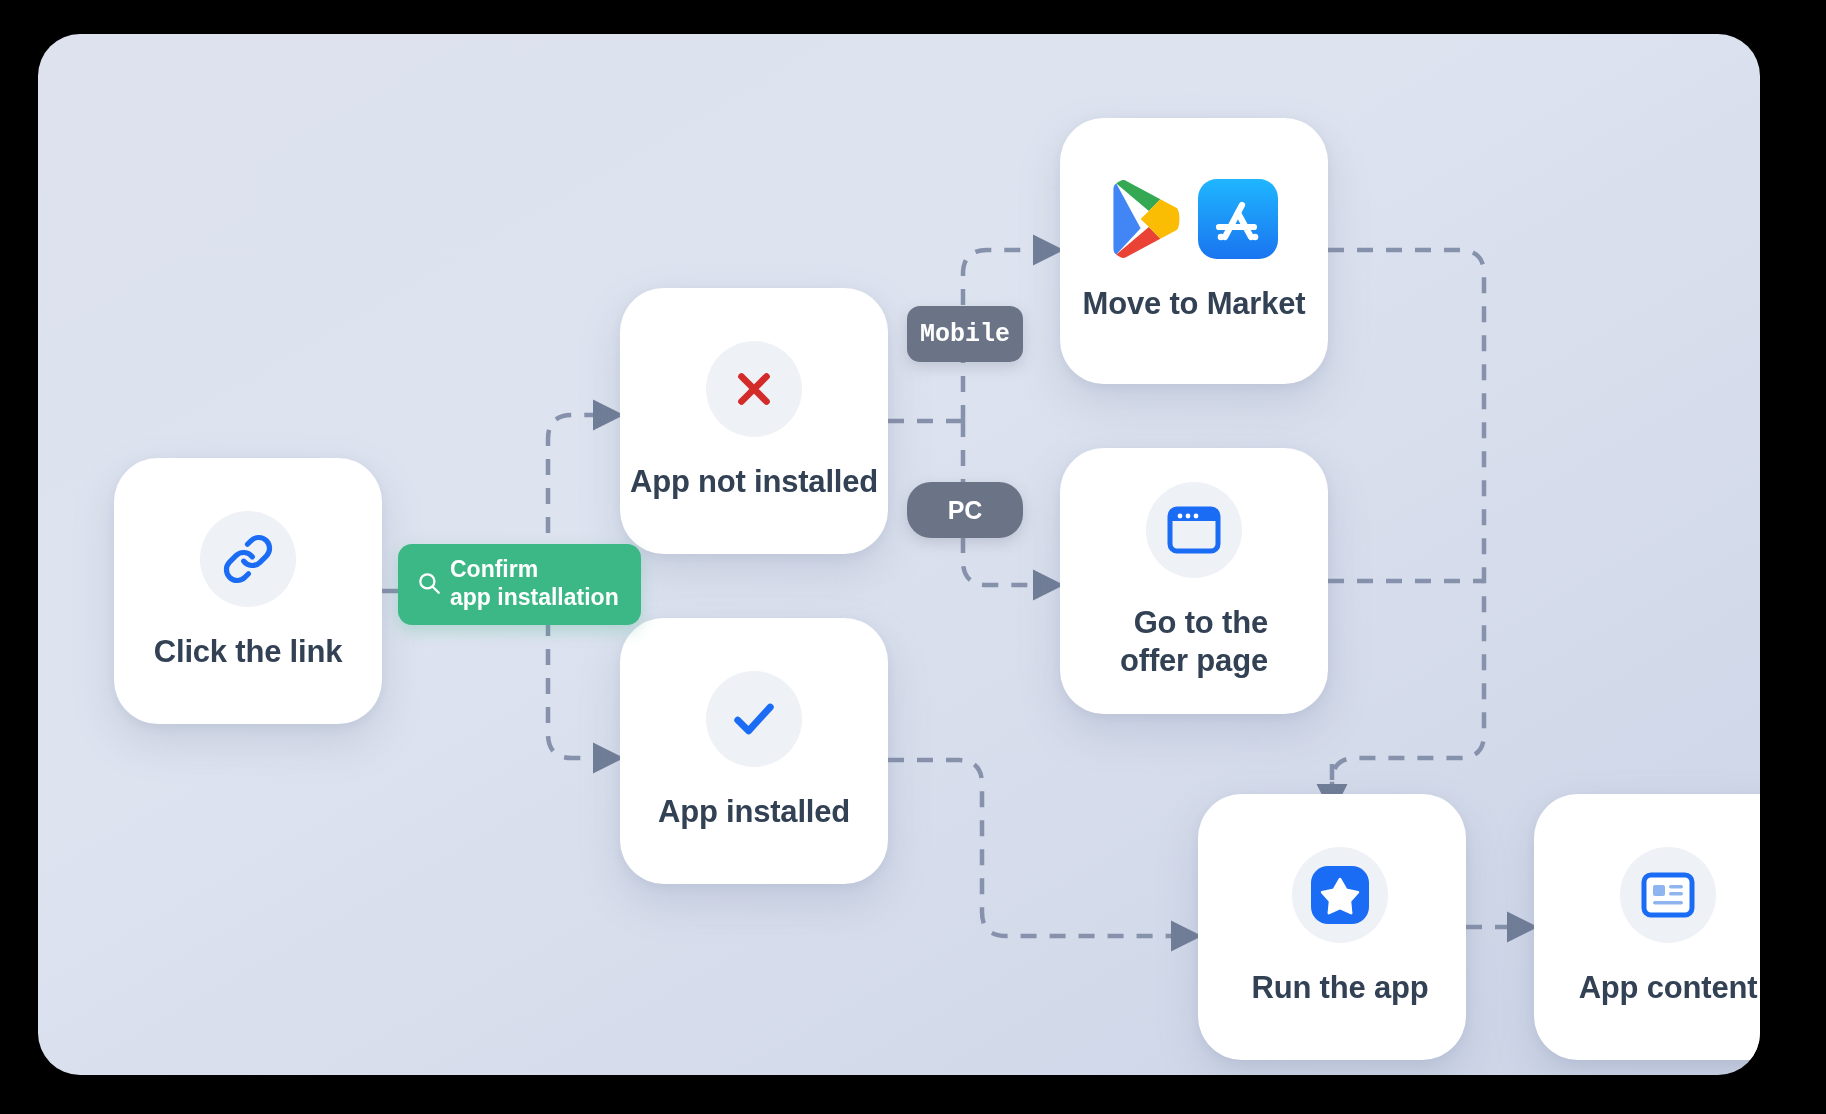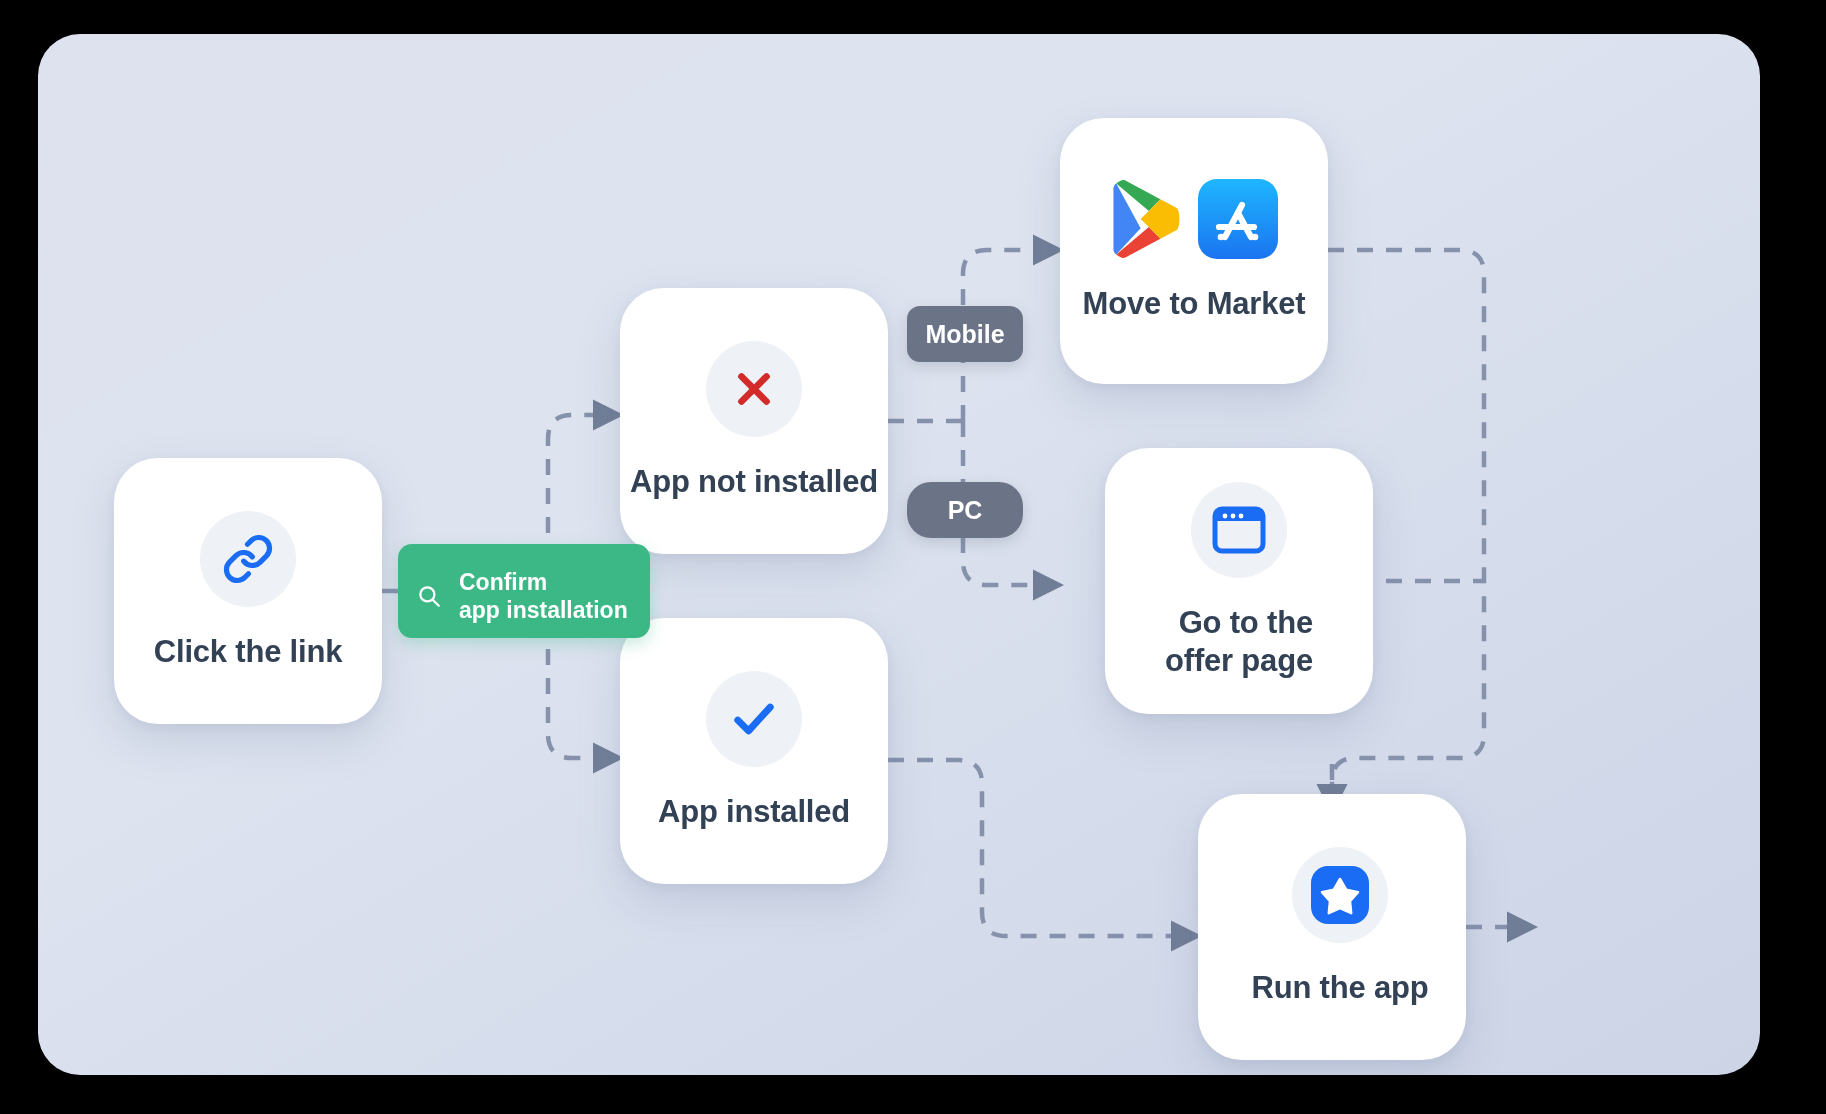--- a/index.html
+++ b/index.html
@@ -80,37 +80,37 @@
     align-items: center;
     justify-content: center;
     margin-bottom: 26px;
   }
 
   
   #card-click-link   { left: 76px;   top: 424px;  width: 268px; height: 266px; }
   #card-not-installed{ left: 582px;  top: 254px;  width: 268px; height: 266px; }
   #card-installed    { left: 582px;  top: 584px;  width: 268px; height: 266px; }
   #card-market       { left: 1022px; top: 84px;   width: 268px; height: 266px; }
-  #card-offer        { left: 1022px; top: 414px;  width: 268px; height: 266px; margin-left: 45px; }
+  #card-offer        { left: 1022px; top: 414px;  width: 268px; height: 266px; }
   #card-run-app      { left: 1160px; top: 760px;  width: 268px; height: 266px; padding-left: 16px; }
   #card-app-content  { left: 1496px; top: 760px;  width: 268px; height: 266px; }
 
   
   .badge {
     position: absolute;
     display: flex;
     align-items: center;
     border-radius: 14px;
     box-sizing: border-box;
   }
 
   .badge-green {
     background: #3bb885;
-    padding: 24px 22px 14px 18px;
-    gap: 17px;
+    padding: 11px 22px 14px 18px;
+    gap: 8px;
     box-shadow: 0 6px 16px rgba(59,184,133,0.28);
   }
 
   .badge-green .badge-text {
     color: #ffffff;
     font-size: 23px;
     font-weight: bold;
     line-height: 1.22;
     white-space: pre-line;
   }
@@ -122,21 +122,21 @@
     box-shadow: 0 5px 14px rgba(107,116,134,0.26);
   }
 
   .badge-gray .badge-text {
     color: #ffffff;
     font-size: 25px;
     font-weight: bold;
   }
 
   #badge-confirm { left: 360px; top: 510px; }
-  #badge-mobile  { left: 869px; top: 272px; width: 116px; height: 56px; }
+  #badge-mobile  { left: 869px; top: 272px; width: 116px; height: 56px; font-family: Liberation Mono, monospace; }
   #badge-pc      { left: 869px; top: 448px; width: 116px; height: 56px; border-radius: 24px; }
 </style>
 </head>
 <body>
 
 <div id="stage">
   <div id="panel">
 
     <svg id="connectors" viewBox="0 0 1826 1114" xmlns="http://www.w3.org/2000/svg">
       <defs>
@@ -250,20 +250,32 @@
     <div class="card" id="card-run-app">
       <div class="icon-circle">
         <svg width="58" height="58" viewBox="0 0 58 58">
           <rect x="0" y="0" width="58" height="58" rx="17" fill="#1a6cf5"></rect>
           <path d="M29 13 L35.2 23.6 L47 26.2 L39 35.2 L40.2 47.2 L29 42.2 L17.8 47.2 L19 35.2 L11 26.2 L22.8 23.6 Z" fill="#ffffff" stroke="#ffffff" stroke-width="2.5" stroke-linejoin="round"></path>
         </svg>
       </div>
       <div class="card-label">Run the app</div>
     </div>
 
+    <div class="card" id="card-app-content">
+      <div class="icon-circle">
+        <svg width="54" height="46" viewBox="0 0 54 46">
+          <rect x="3" y="3" width="48" height="40" rx="7" fill="#ffffff" stroke="#1a6cf5" stroke-width="5"></rect>
+          <rect x="12" y="13" width="12" height="11" rx="2" fill="#8fb5f0"></rect>
+          <rect x="28" y="13" width="14" height="3.4" rx="1.7" fill="#8fb5f0"></rect>
+          <rect x="28" y="20" width="14" height="3.4" rx="1.7" fill="#8fb5f0"></rect>
+          <rect x="12" y="29" width="30" height="3.4" rx="1.7" fill="#8fb5f0"></rect>
+        </svg>
+      </div>
+      <div class="card-label">App content</div>
+    </div>
 
     <div class="badge badge-green" id="badge-confirm">
       <span style="display:flex;align-items:center;justify-content:center;">
         <svg width="26" height="26" viewBox="0 0 24 24" fill="none" stroke="#ffffff" stroke-width="2.1" stroke-linecap="round">
           <circle cx="10.5" cy="10.5" r="6.5"></circle>
           <path d="M15.4 15.4 L21 21"></path>
         </svg>
       </span>
       <span class="badge-text">Confirm
 app installation</span>

